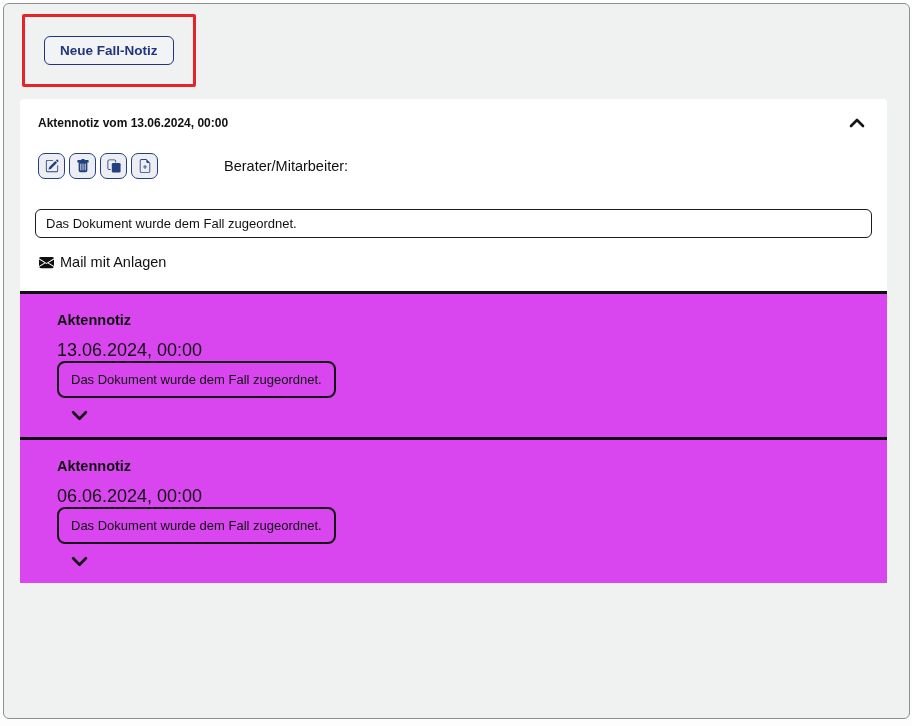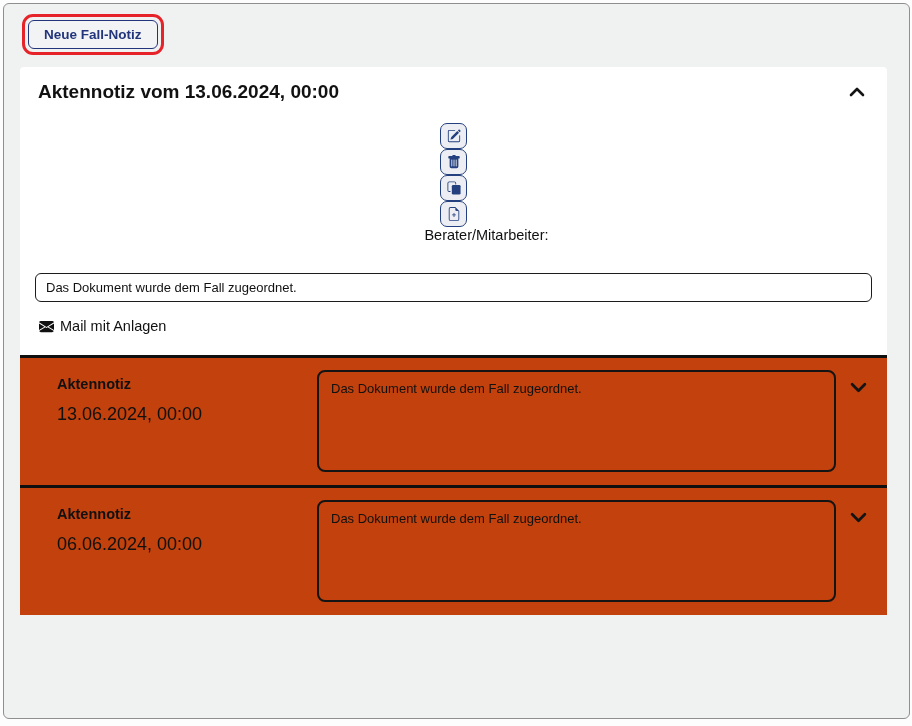--- a/index.html
+++ b/index.html
@@ -41,48 +41,47 @@
     border-radius: 6px;
     font-family: "Liberation Sans", sans-serif;
     font-size: 13.5px;
     font-weight: bold;
     padding: 6px 15px;
     cursor: pointer;
     white-space: nowrap;
   }
   .red-highlight {
     border: 3px solid #e62329;
-    border-radius: 11px;
-    padding: 3px;
+    border-radius: 2px;
+    padding: 19px;
     margin-top: -2px;
   }
 
   
   .note-card {
     margin: 12px 22px 0 16px;
     background: #ffffff;
     border-radius: 4px 4px 0 0;
     border-bottom: 3px solid #0f0f0f;
     padding: 12px 14px 0 14px;
   }
   .card-head {
     display: flex;
     justify-content: space-between;
     align-items: center;
     padding: 2px 4px 0 4px;
   }
-  .card-title { font-size: 19px; font-weight: bold; color: #111; }
+  .card-title { font-size: 12px; font-weight: bold; color: #111; }
   .chevron-btn {
     background: transparent; border: none; cursor: pointer;
     width: 24px; height: 20px; display: flex; align-items: center; justify-content: center;
   }
   .toolbar {
     display: flex; align-items: center;
     margin: 20px 0 0 4px;
-    flex-direction: column;
   }
   .icon-btn {
     width: 27px; height: 26px;
     background: #eceef3;
     border: 1.5px solid #24407f;
     border-radius: 7px;
     display: flex; align-items: center; justify-content: center;
     margin-right: 4px;
     cursor: pointer;
     padding: 0;
@@ -106,25 +105,26 @@
     display: flex; align-items: center;
     margin: 16px 0 0 4px;
     padding-bottom: 21px;
   }
   .mail-row svg { width: 17px; height: 15px; fill: #0f0f0f; margin-right: 5px; }
   .mail-label { font-size: 14.5px; color: #111; }
 
   
   .notes-list { margin: 0 22px 0 16px; }
   .note-row {
-    background: #c2410c;
+    background: #d946ef;
     display: flex;
     align-items: flex-start;
     padding: 12px 16px 13px 37px;
     cursor: pointer;
+    flex-direction: column;
   }
   .note-row + .note-row { border-top: 3px solid #0f0f0f; }
   .row-left { width: 260px; flex: none; padding-top: 6px; }
   .row-title { font-size: 14.5px; font-weight: bold; color: #111; }
   .row-date  { font-size: 18px; color: #111; margin-top: 12px; }
   .row-box {
     flex: 1;
     height: 102px;
     border: 2px solid #141414;
     border-radius: 8px;

